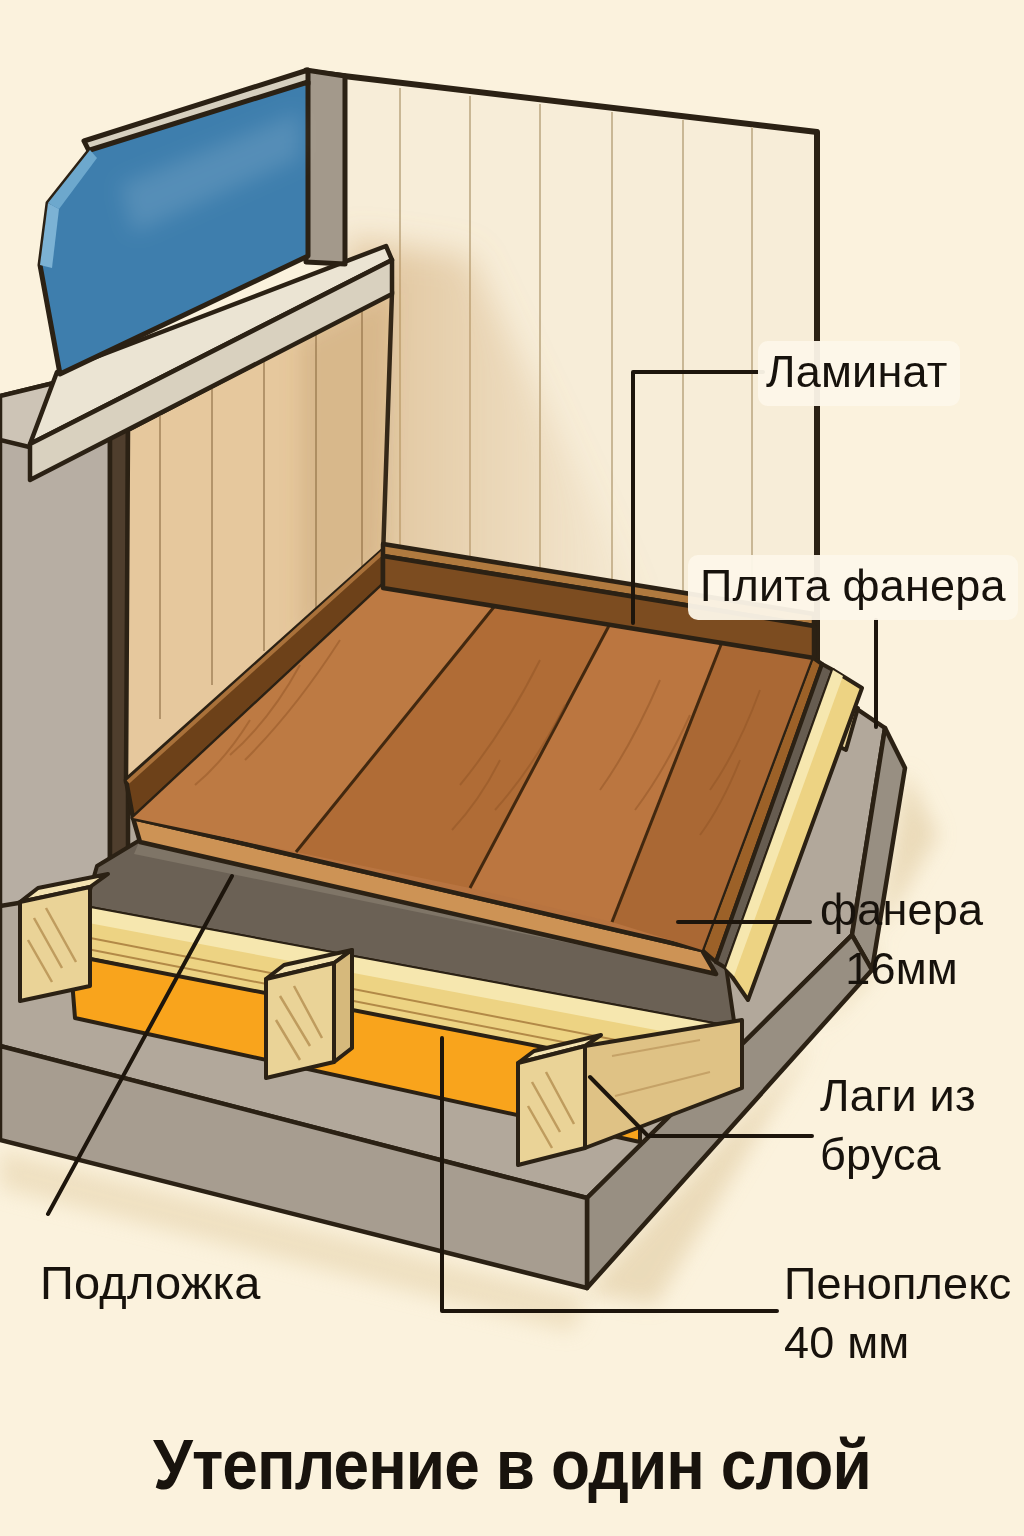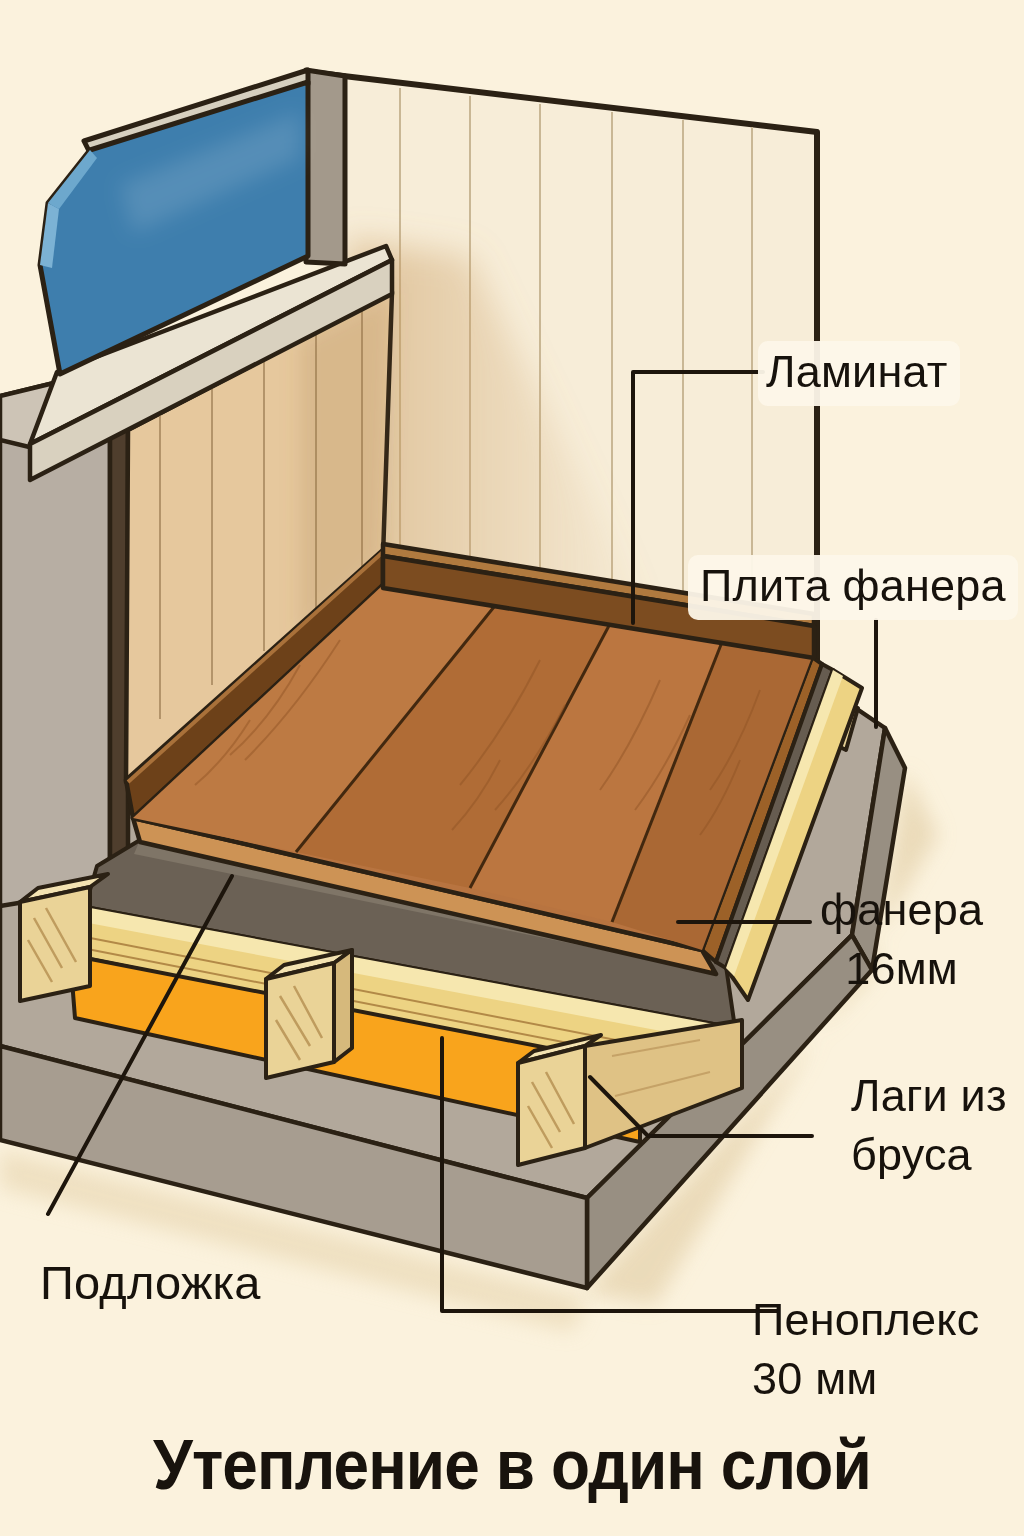--- a/index.html
+++ b/index.html
@@ -4,22 +4,22 @@
 <style>
   html,body{margin:0;padding:0;}
   body{font-family:"Liberation Sans","DejaVu Sans",sans-serif;}
   .stage{position:relative;width:1024px;height:1536px;background:#fbf2dd;overflow:hidden;}
   .stage svg{position:absolute;left:0;top:0;}
   .lbl{position:absolute;color:#17120c;font-size:45px;line-height:1.32;white-space:nowrap;letter-spacing:.2px;}
   .bubble{background:rgba(253,247,233,.95);border-radius:10px;padding:1px 12px 5px 12px;}
   #lbl-laminate{left:758px;top:341px;padding-left:8px;}
   #lbl-slab{left:688px;top:555px;}
   #lbl-plywood{left:820px;top:880px;text-align:center;}
-  #lbl-joists{left:820px;top:1066px;margin-left:31px;}
-  #lbl-penoplex{left:752px;top:1254px;margin-top:36px;}
+  #lbl-joists{left:820px;top:1066px;}
+  #lbl-penoplex{left:784px;top:1254px;}
   #lbl-underlay{left:40px;top:1252px;font-size:47px;}
   #title{position:absolute;left:0;top:1424px;width:1024px;text-align:center;
          font-size:71px;font-weight:700;color:#18130d;transform:scaleX(.9);
          transform-origin:50% 50%;letter-spacing:-1px;}
 </style>
 </head>
 <body>
 
 <div class="stage">
 
@@ -172,17 +172,17 @@
   <div class="lbl" id="lbl-plywood">
     <div>фанера</div>
     <div>16мм</div>
   </div>
   <div class="lbl" id="lbl-joists">
     <div>Лаги из</div>
     <div>бруса</div>
   </div>
   <div class="lbl" id="lbl-penoplex">
     <div>Пеноплекс</div>
-    <div>30 мм</div>
+    <div>40 мм</div>
   </div>
   <div class="lbl" id="lbl-underlay"><span>Подложка</span></div>
   <div id="title">Утепление в один слой</div>
 </div>
 
 </body></html>

